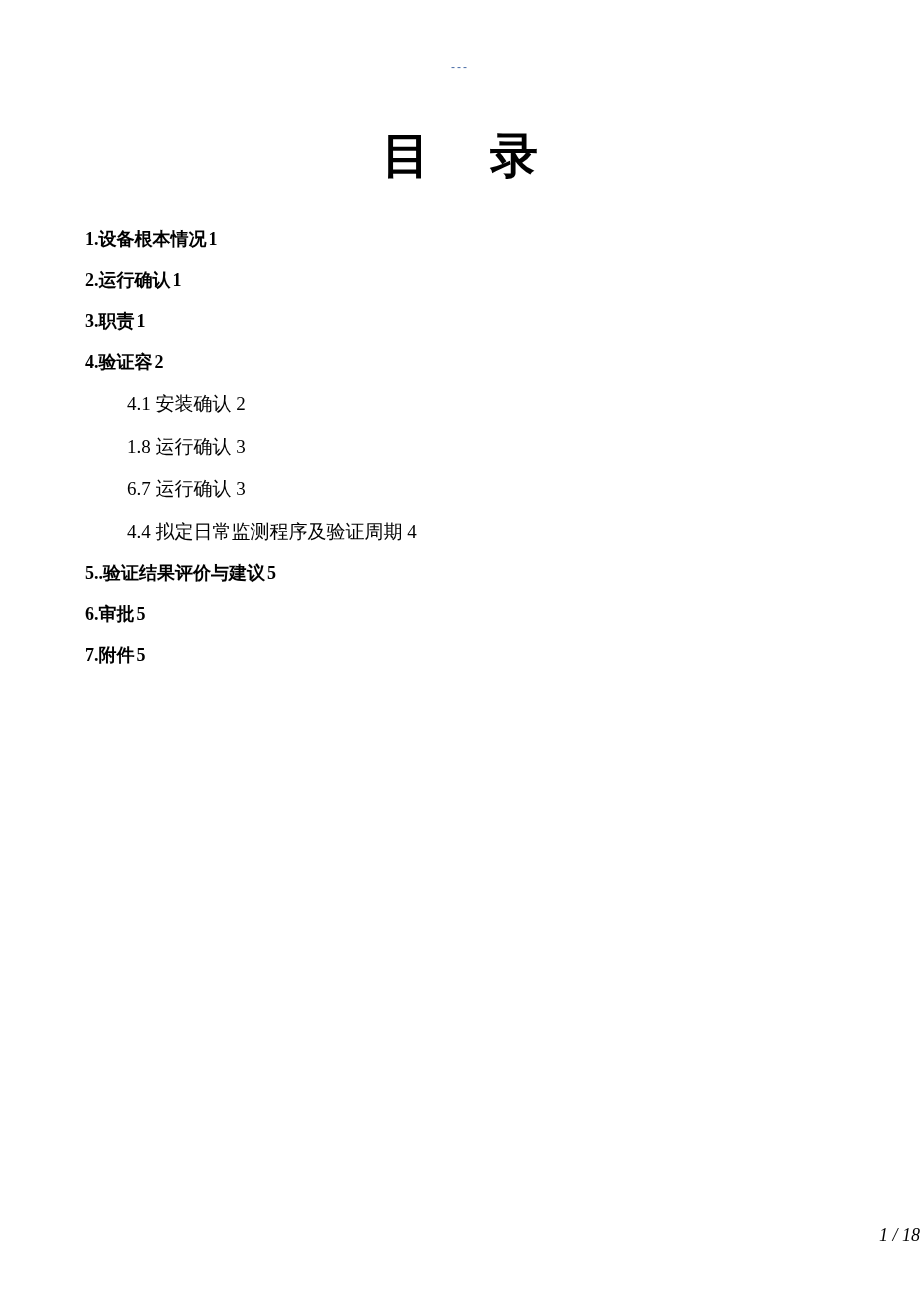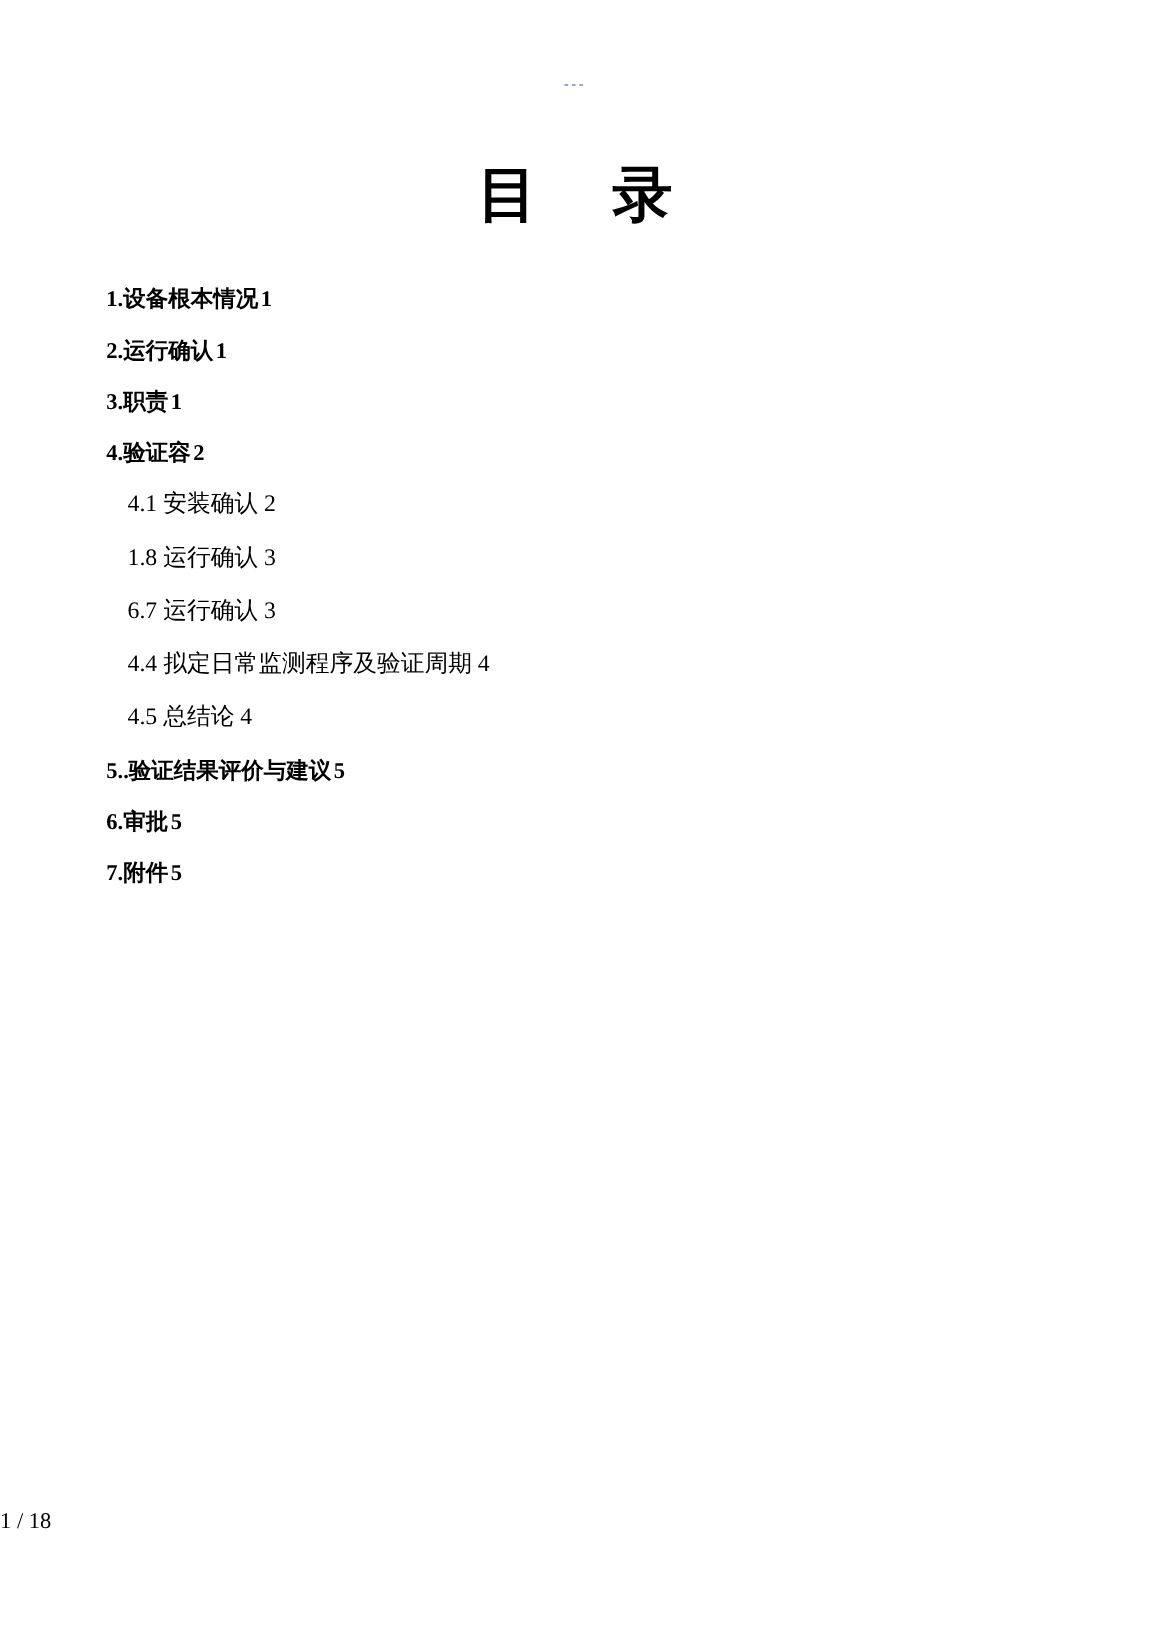--- a/index.html
+++ b/index.html
@@ -46,33 +46,34 @@
     .toc-item-l1 .text-bold {
       font-weight: bold;
     }
     .toc-item-l1 .page-num {
       font-weight: bold;
       margin-left: 2px;
     }
     .toc-item-l2 {
       font-size: 19px;
       color: #000;
-      margin-left: 17px;
+      margin-left: 42px;
       margin-bottom: 14px;
       line-height: 1.5;
       font-weight: normal;
     }
     .footer {
       position: absolute;
-      bottom: 75px;
+      bottom: 56px;
       left: 0;
       right: 0;
-      text-align: left;
+      text-align: right;
       font-size: 18px;
       color: #000;
+      font-style: italic;
     }
   </style>
 </head>
 <body>
 
 <div class="page">
   <div class="header-mark">---</div>
   <div class="title">目录</div>
 
   <div class="toc-item-l1">
@@ -100,23 +101,20 @@
   </div>
 
   <div class="toc-item-l2">
     <span>6.7</span> <span>运行确认</span> <span>3</span>
   </div>
 
   <div class="toc-item-l2">
     <span>4.4</span> <span>拟定日常监测程序及验证周期</span> <span>4</span>
   </div>
 
-  <div class="toc-item-l2">
-    <span>4.5</span> <span>总结论</span> <span>4</span>
-  </div>
 
   <div class="toc-item-l1">
     <span class="num-prefix">5..</span><span class="text-bold">验证结果评价与建议</span><span class="page-num">5</span>
   </div>
 
   <div class="toc-item-l1">
     <span class="num-prefix">6.</span><span class="text-bold">审批</span><span class="page-num">5</span>
   </div>
 
   <div class="toc-item-l1">

